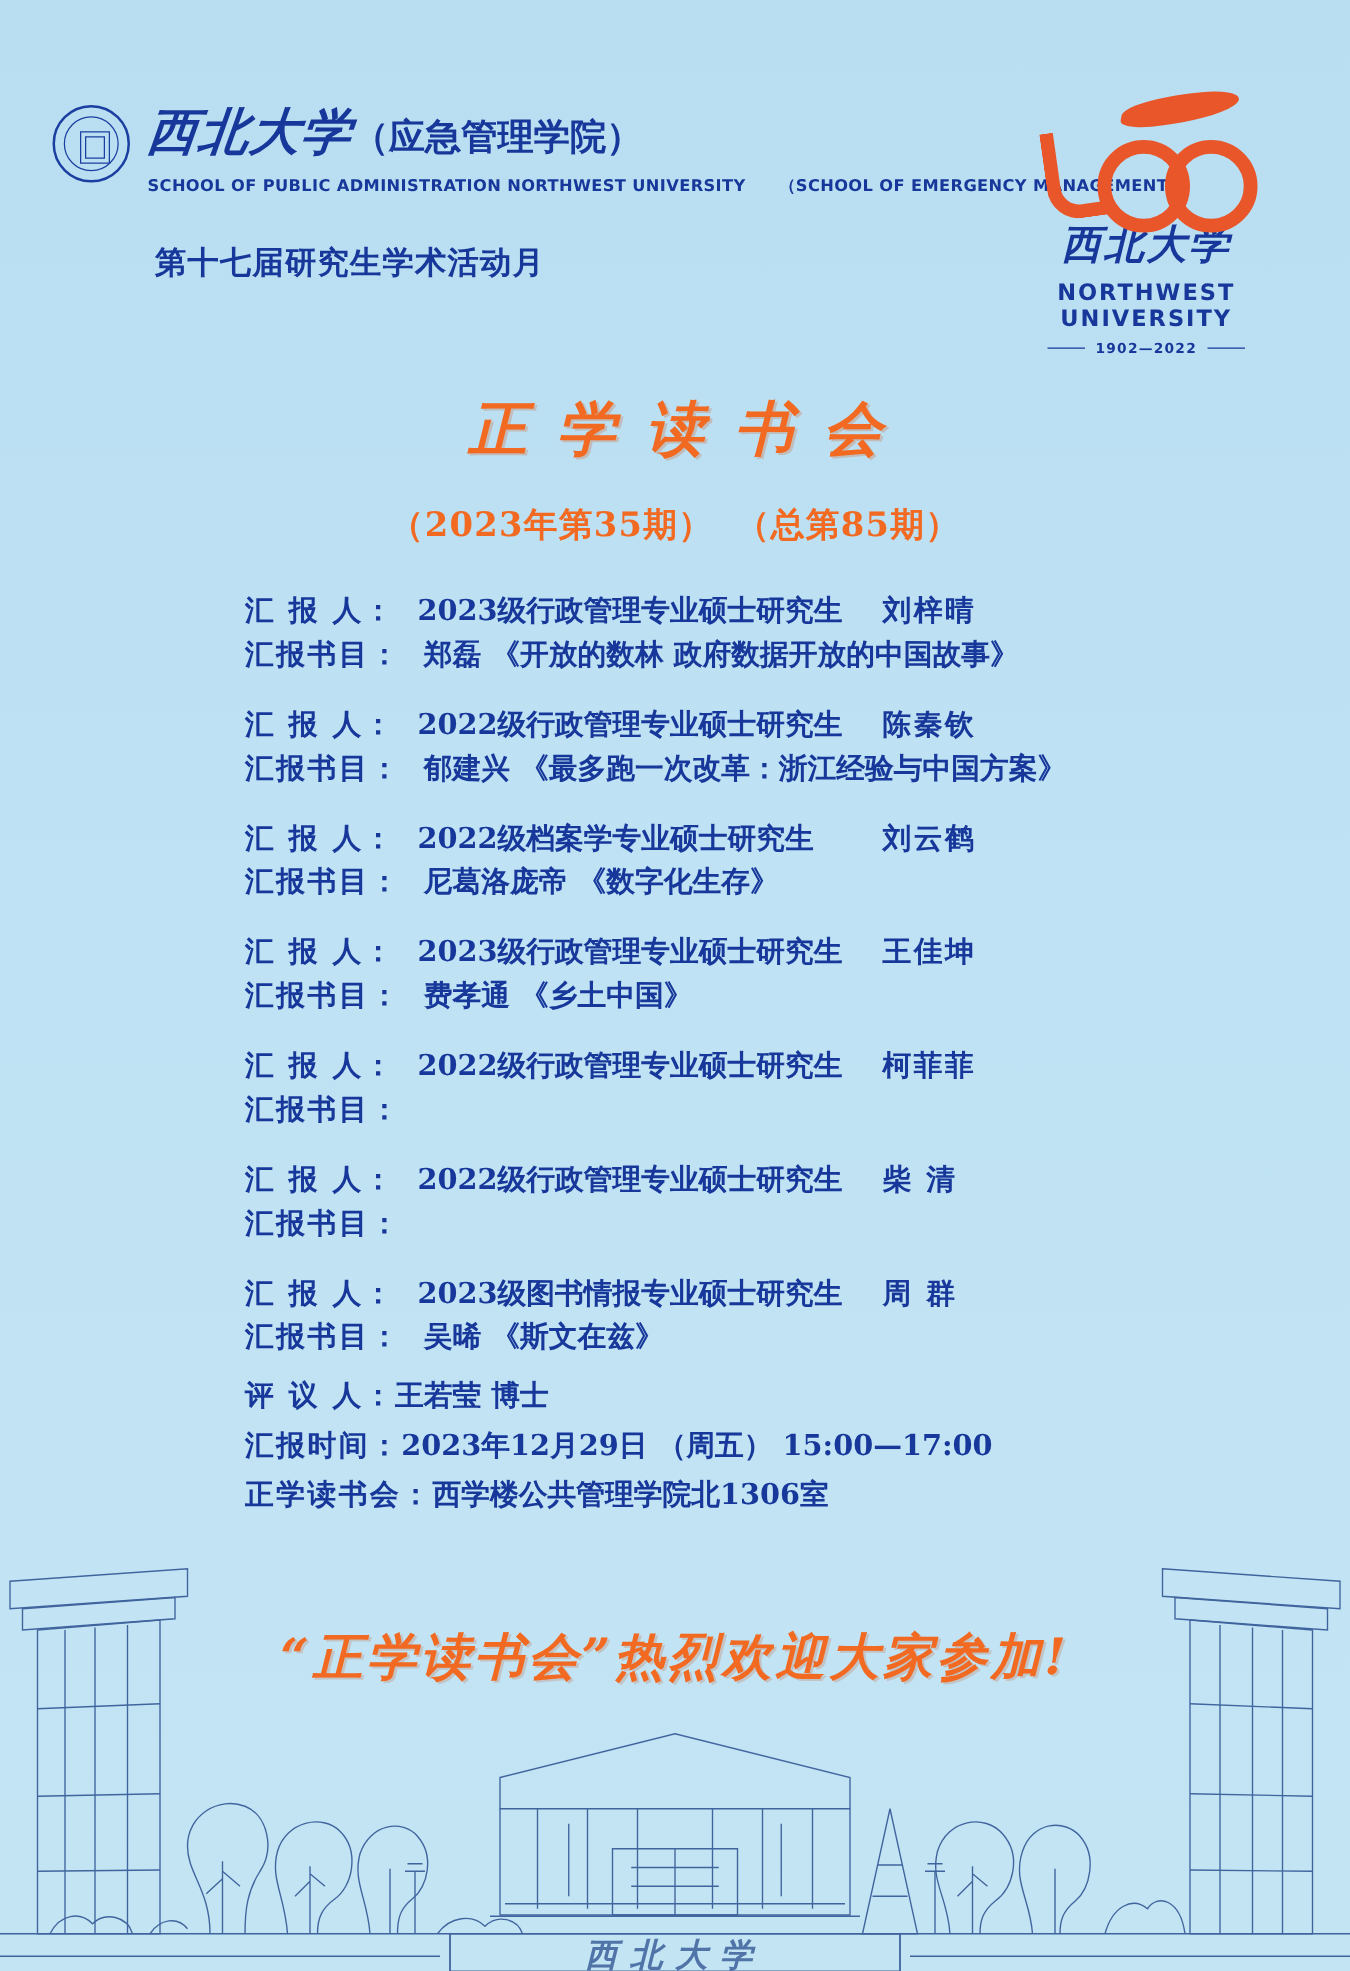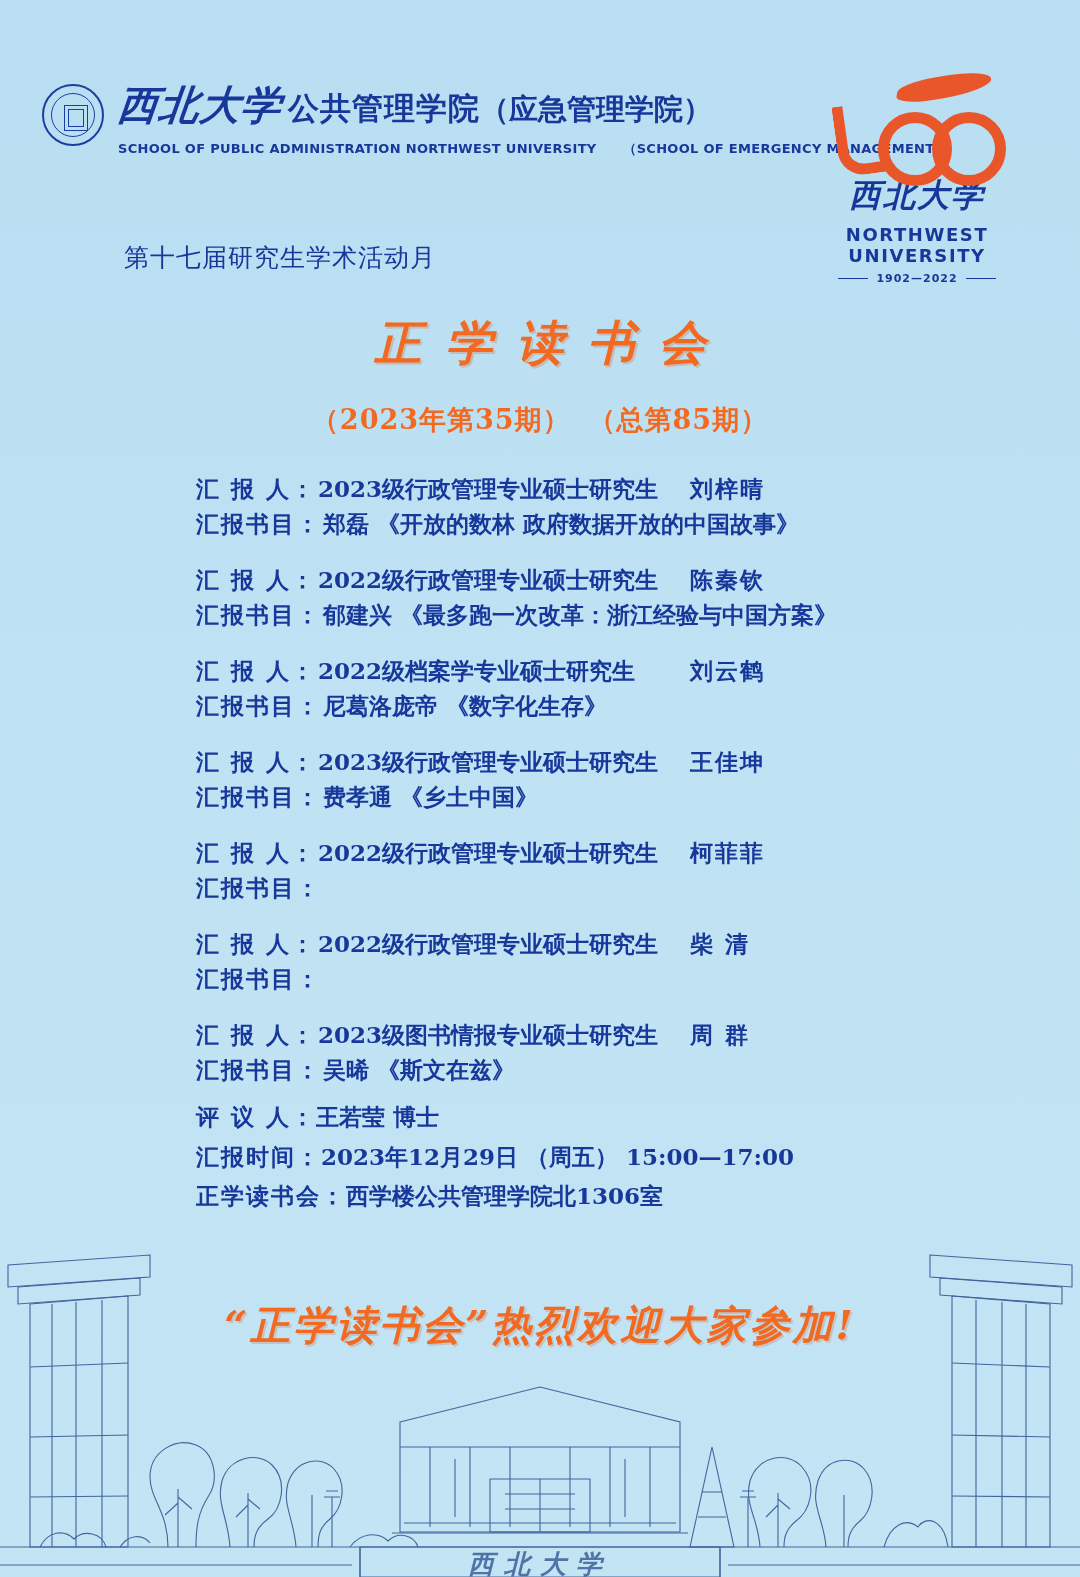--- a/index.html
+++ b/index.html
@@ -176,25 +176,24 @@
     background: #17389a;
   }
 
   
   .event-head {
     position: absolute;
     top: 192px;
     left: 124px;
     color: #17389a;
     font-family: "DejaVu Serif", "Liberation Serif", serif;
-    font-weight: normal;
+    font-weight: bold;
     font-size: 25px;
     line-height: 1.45;
     letter-spacing: 1px;
-    margin-top: 48px;
   }
 
   
   .main-title {
     position: absolute;
     top: 312px;
     left: 0;
     width: 100%;
     text-align: center;
     color: #f26a21;
@@ -235,21 +234,21 @@
     display: flex;
     align-items: baseline;
     font-size: 23px;
     line-height: 1.5;
     white-space: nowrap;
   }
   .label {
     flex: none;
     letter-spacing: 2px;
   }
-  .value { margin-left: 2px; }
+  .value { margin-left: 18px; }
   .presenter-row .value { min-width: 372px; }
   .presenter-name {
     letter-spacing: 2px;
   }
 
   
   .info {
     position: absolute;
     top: 1097px;
     left: 196px;
@@ -293,21 +292,20 @@
 
 <div class="poster">
 
   <div class="header">
     <div class="seal">
       <div class="seal-inner"></div>
     </div>
     <div class="header-text">
       <div class="school-cn">
         <span class="brush">西北大学</span>
-        <span class="rest">公共管理学院</span>
         <span class="paren">（应急管理学院）</span>
       </div>
       <div class="school-en">
         <span>SCHOOL OF PUBLIC ADMINISTRATION NORTHWEST UNIVERSITY</span>
         <span class="en2">（SCHOOL OF EMERGENCY MANAGEMENT）</span>
       </div>
     </div>
   </div>
 
   <div class="anniv">

